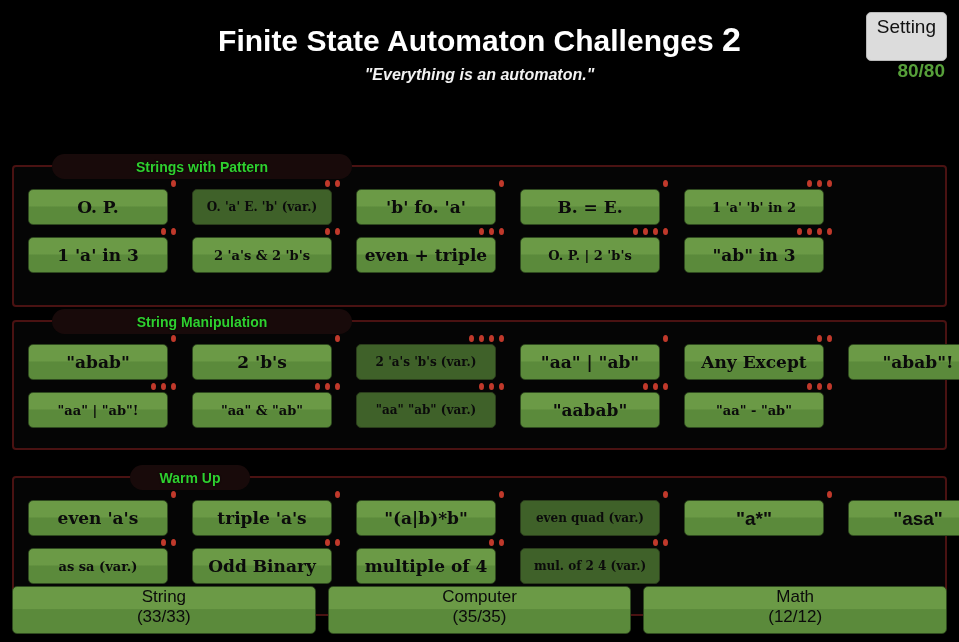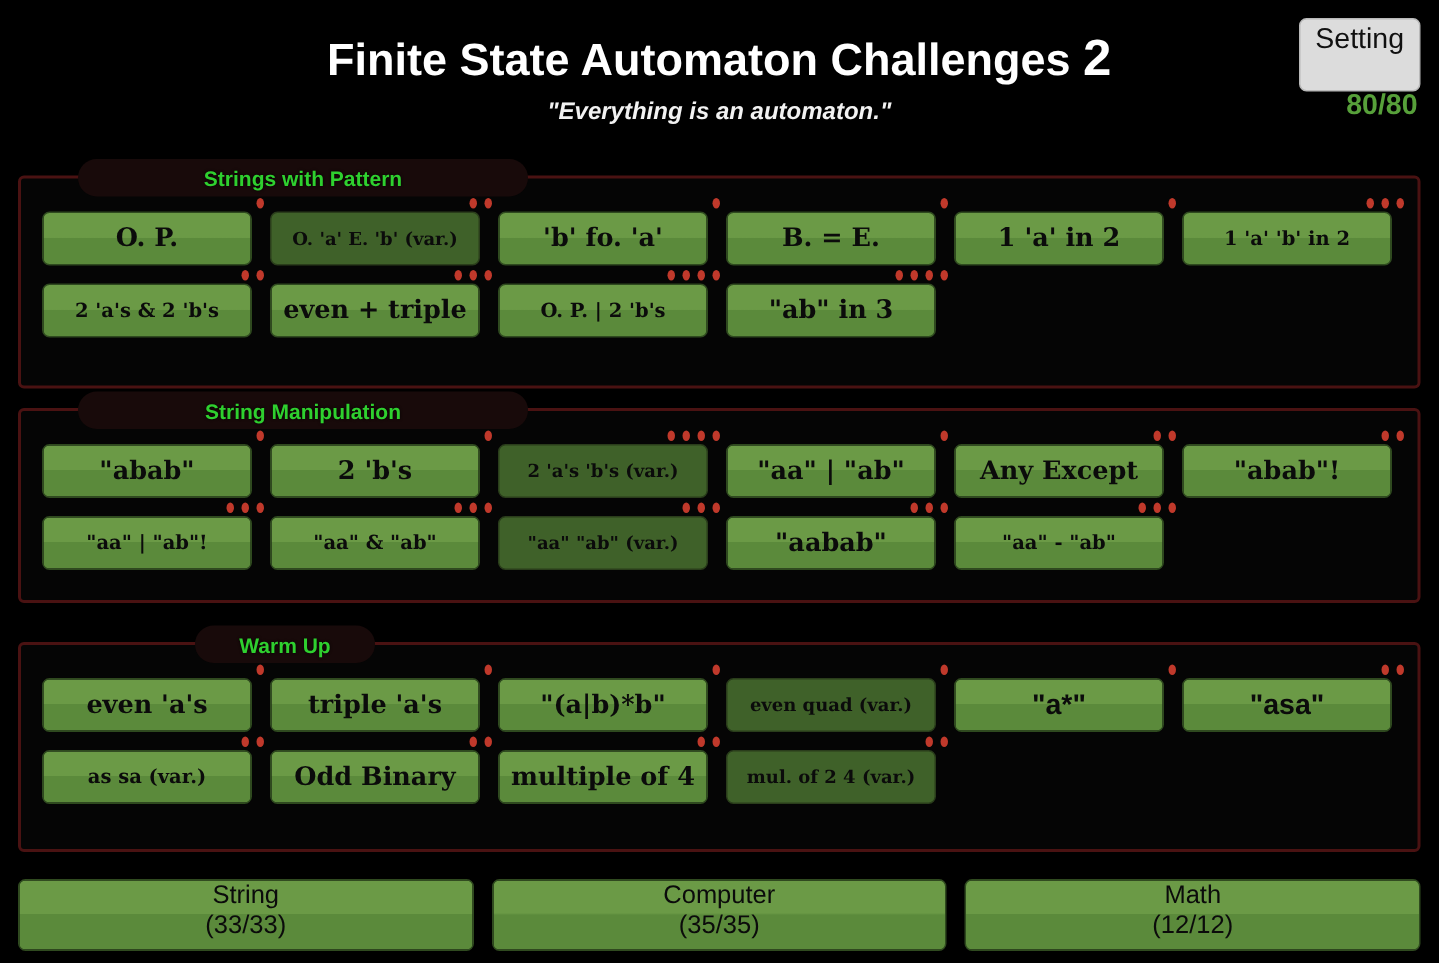--- a/index.html
+++ b/index.html
@@ -46,40 +46,41 @@
     font-size: 19px; font-weight: bold;
   }
 
   
   .section {
     position: absolute;
     left: 12px; right: 12px;
     border: 2px solid #4a1212;
     border-radius: 4px;
     background: #050505;
+    margin-top: 48px;
   }
   .sec-header {
     position: absolute;
     top: -13px;
     left: 38px;
     height: 25px;
     min-width: 300px;
     background: #180a0a;
     border-radius: 13px;
     display: flex; align-items: center; justify-content: center;
     padding: 0 26px;
     color: #2fd02f;
     font-size: 14px; font-weight: bold;
     white-space: nowrap;
     text-shadow: 0 0 2px rgba(0,0,0,0.9);
   }
   .sec-header.narrow { min-width: 120px; left: 116px; }
 
   .rows { padding: 22px 14px 12px 14px; }
-  .row { display: flex; gap: 0px; margin-bottom: 12px; }
+  .row { display: flex; gap: 12px; margin-bottom: 12px; }
   .row:last-child { margin-bottom: 0; }
 
   .cell {
     position: relative;
     width: 152px;
     margin-right: 0px;
     flex: 0 0 152px;
   }
   .cell + .cell { margin-left: 0; }
   .rows .row { justify-content: flex-start; }
@@ -189,33 +190,34 @@
             </div>
             <div class="cell">
               <div class="dots">
                 <span class="dot"></span>
               </div>
               <div class="chal-btn">B. = E.</div>
             </div>
             <div class="cell">
               <div class="dots">
                 <span class="dot"></span>
-              </div>
-              <div class="chal-btn">1 'a' in 2</div>
-            </div>
-            <div class="cell">
-              <div class="dots">
-                <span class="dot"></span>
                 <span class="dot"></span>
                 <span class="dot"></span>
               </div>
               <div class="chal-btn sm">1 'a' 'b' in 2</div>
             </div>
           </div>
           <div class="row">
+            <div class="cell">
+              <div class="dots">
+                <span class="dot"></span>
+                <span class="dot"></span>
+              </div>
+              <div class="chal-btn">1 'a' in 3</div>
+            </div>
             <div class="cell">
               <div class="dots">
                 <span class="dot"></span>
                 <span class="dot"></span>
               </div>
               <div class="chal-btn sm">2 'a's &amp; 2 'b's</div>
             </div>
             <div class="cell">
               <div class="dots">
                 <span class="dot"></span>

